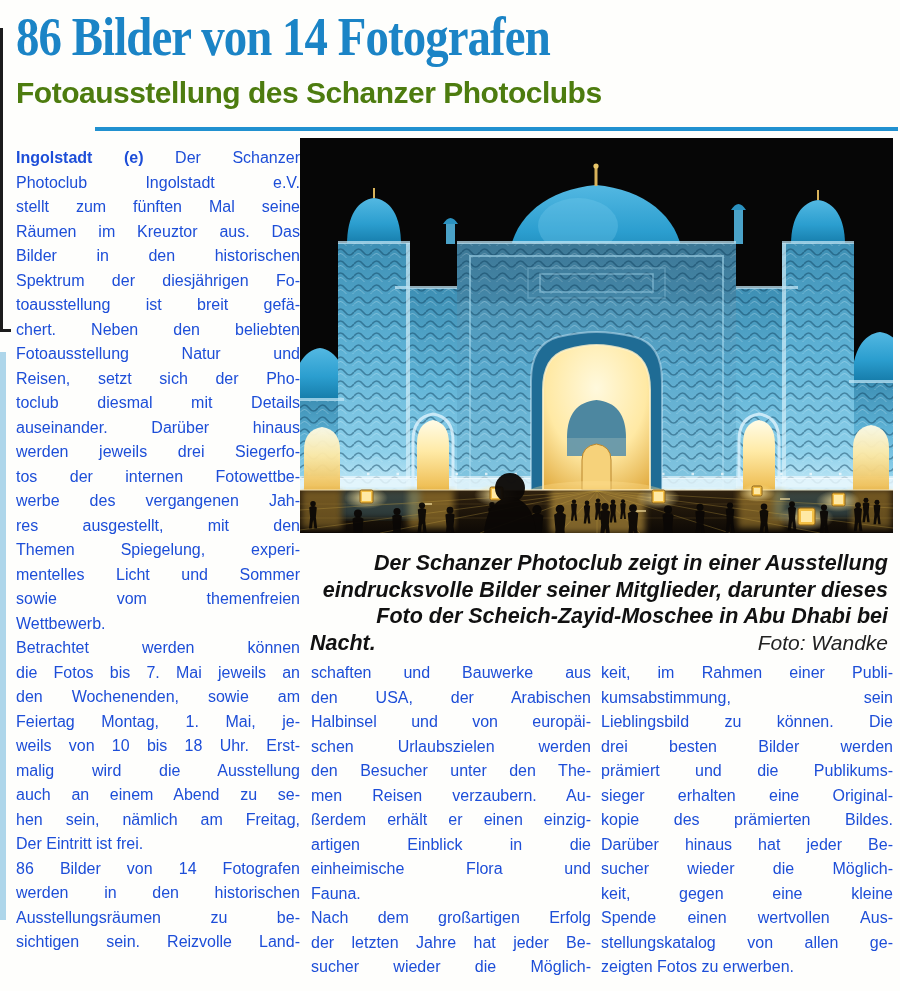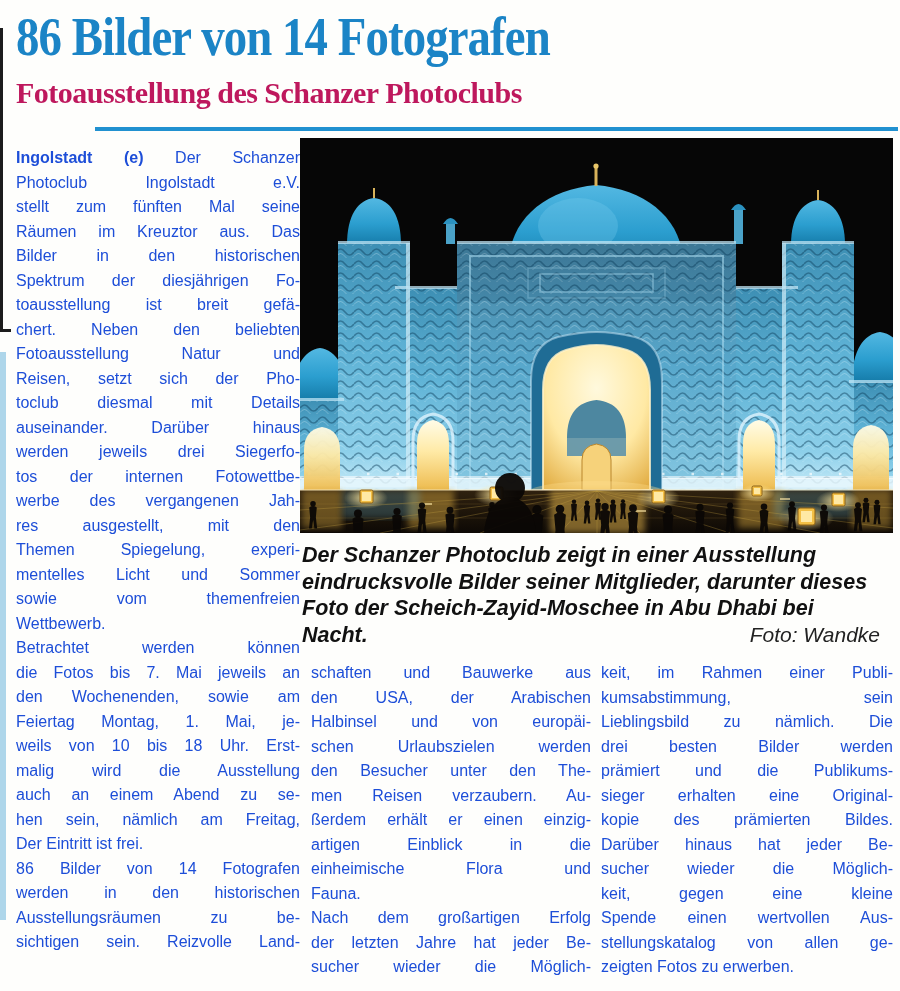--- a/index.html
+++ b/index.html
@@ -16,42 +16,42 @@
 
   
   .title{
     position:absolute;left:16px;top:8px;margin:0;
     font-family:"Liberation Serif",serif;font-weight:700;font-size:52px;line-height:56px;
     color:#1b84c6;white-space:nowrap;letter-spacing:-1px;
     transform:scale(.9,1.05);transform-origin:0 0;
   }
   .subtitle{
     position:absolute;left:16px;top:76px;margin:0;
-    font-size:30px;line-height:34px;font-weight:700;color:#be185d;
-    white-space:nowrap;letter-spacing:-.5px;font-family:Liberation Serif, serif;
+    font-size:30px;line-height:34px;font-weight:700;color:#4d7c0f;
+    white-space:nowrap;letter-spacing:-.5px;
   }
   .rule{position:absolute;left:95px;top:127px;width:803px;height:4px;background:#2191d0;}
 
   
   .col{position:absolute;color:#1d4ed8;font-size:16px;line-height:24.5px;}
   .col-left{left:16px;top:146px;width:284px;}
   .col-mid{left:311px;top:661px;width:280px;}
   .col-right{left:601px;top:661px;width:292px;}
   .tline{text-align:justify;text-align-last:justify;height:24.5px;overflow:hidden;}
   .tline .lead{font-weight:700;}
   .tlast{text-align-last:left;}
 
   
   .photo{position:absolute;left:300px;top:138px;width:593px;height:395px;margin:0;}
   .photo svg{display:block;}
 
   
   .caption{
-    position:absolute;left:302px;top:542px;width:578px;margin:0;
-    font-weight:700;font-style:italic;font-size:21.5px;line-height:26.5px;color:#111;
+    position:absolute;left:302px;top:542px;width:578px;margin:8px;
+    font-weight:700;font-style:italic;font-size:21.5px;line-height:26.5px;color:#111;text-align:right;
   }
   .cap-line{height:26.5px;overflow:hidden;}
   .cap-last{display:flex;justify-content:space-between;align-items:baseline;height:26.5px;}
   .credit{font-weight:400;font-style:italic;font-size:21px;color:#222;}
 </style>
 </head>
 <body>
 
 <div class="page">
 
@@ -341,21 +341,21 @@
       <div class="tline">artigen Einblick in die</div>
       <div class="tline">einheimische Flora und</div>
       <div class="tline tlast">Fauna.</div>
       <div class="tline">Nach dem großartigen Erfolg</div>
       <div class="tline">der letzten Jahre hat jeder Be-</div>
       <div class="tline">sucher wieder die Möglich-</div>
     </div>
   <div class="col col-right">
       <div class="tline">keit, im Rahmen einer Publi-</div>
       <div class="tline">kumsabstimmung, sein</div>
-      <div class="tline">Lieblingsbild zu nämlich. Die</div>
+      <div class="tline">Lieblingsbild zu können. Die</div>
       <div class="tline">drei besten Bilder werden</div>
       <div class="tline">prämiert und die Publikums-</div>
       <div class="tline">sieger erhalten eine Original-</div>
       <div class="tline">kopie des prämierten Bildes.</div>
       <div class="tline">Darüber hinaus hat jeder Be-</div>
       <div class="tline">sucher wieder die Möglich-</div>
       <div class="tline">keit, gegen eine kleine</div>
       <div class="tline">Spende einen wertvollen Aus-</div>
       <div class="tline">stellungskatalog von allen ge-</div>
       <div class="tline tlast">zeigten Fotos zu erwerben.</div>

